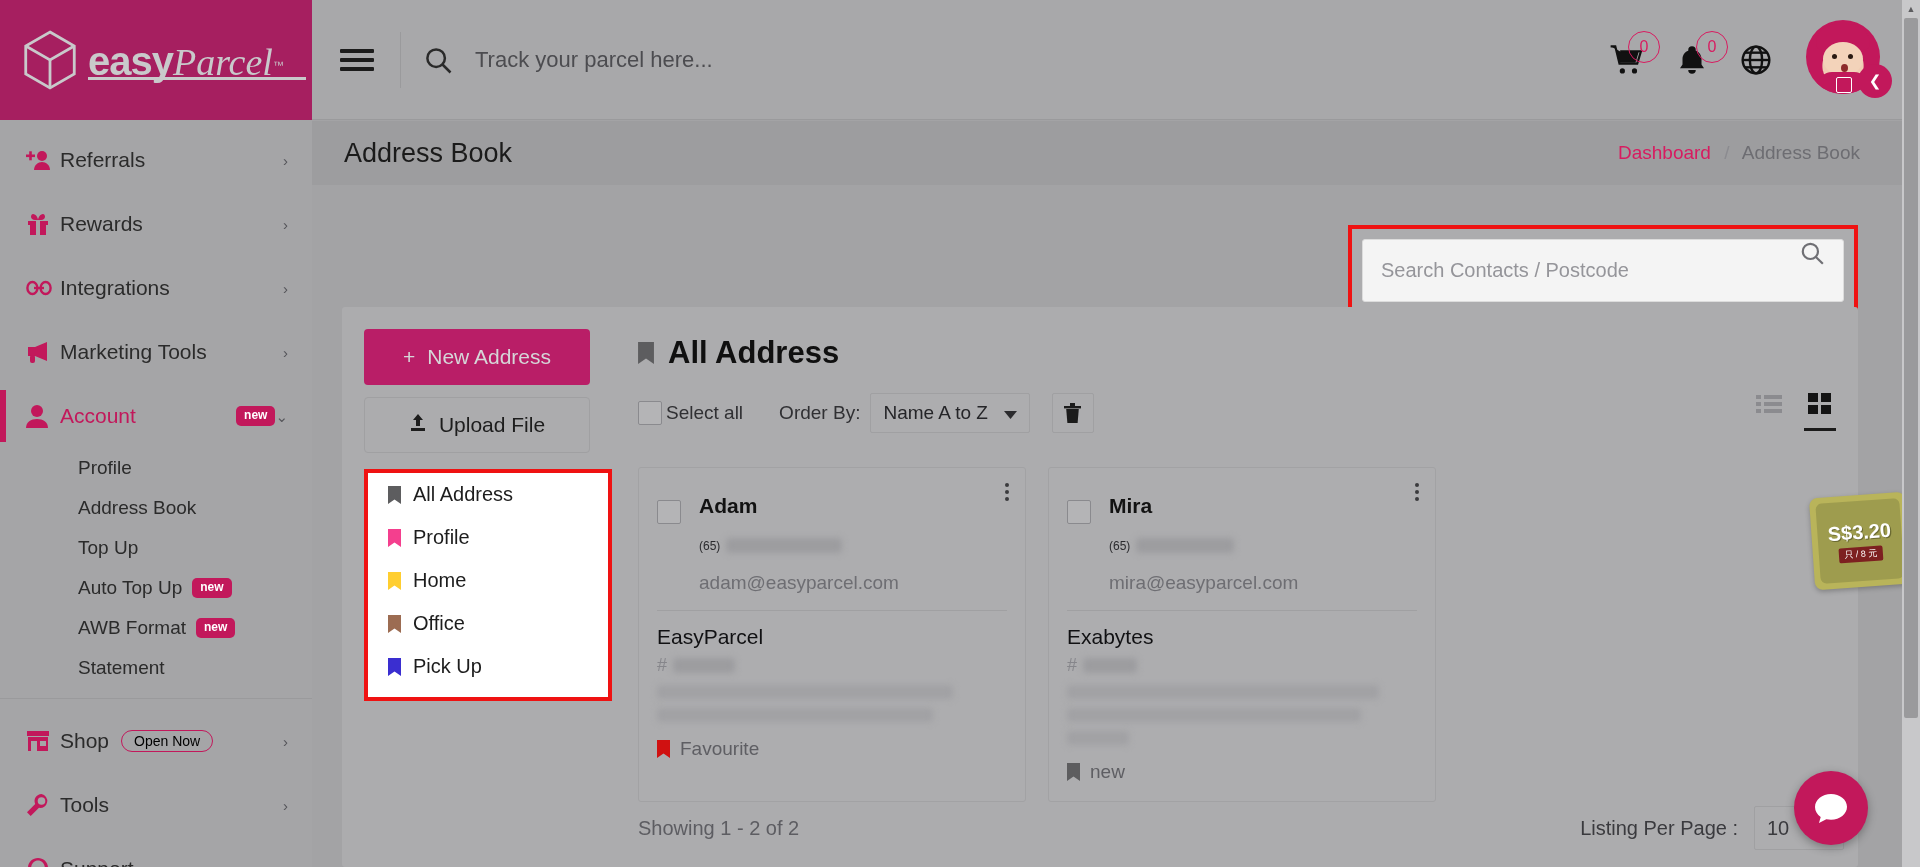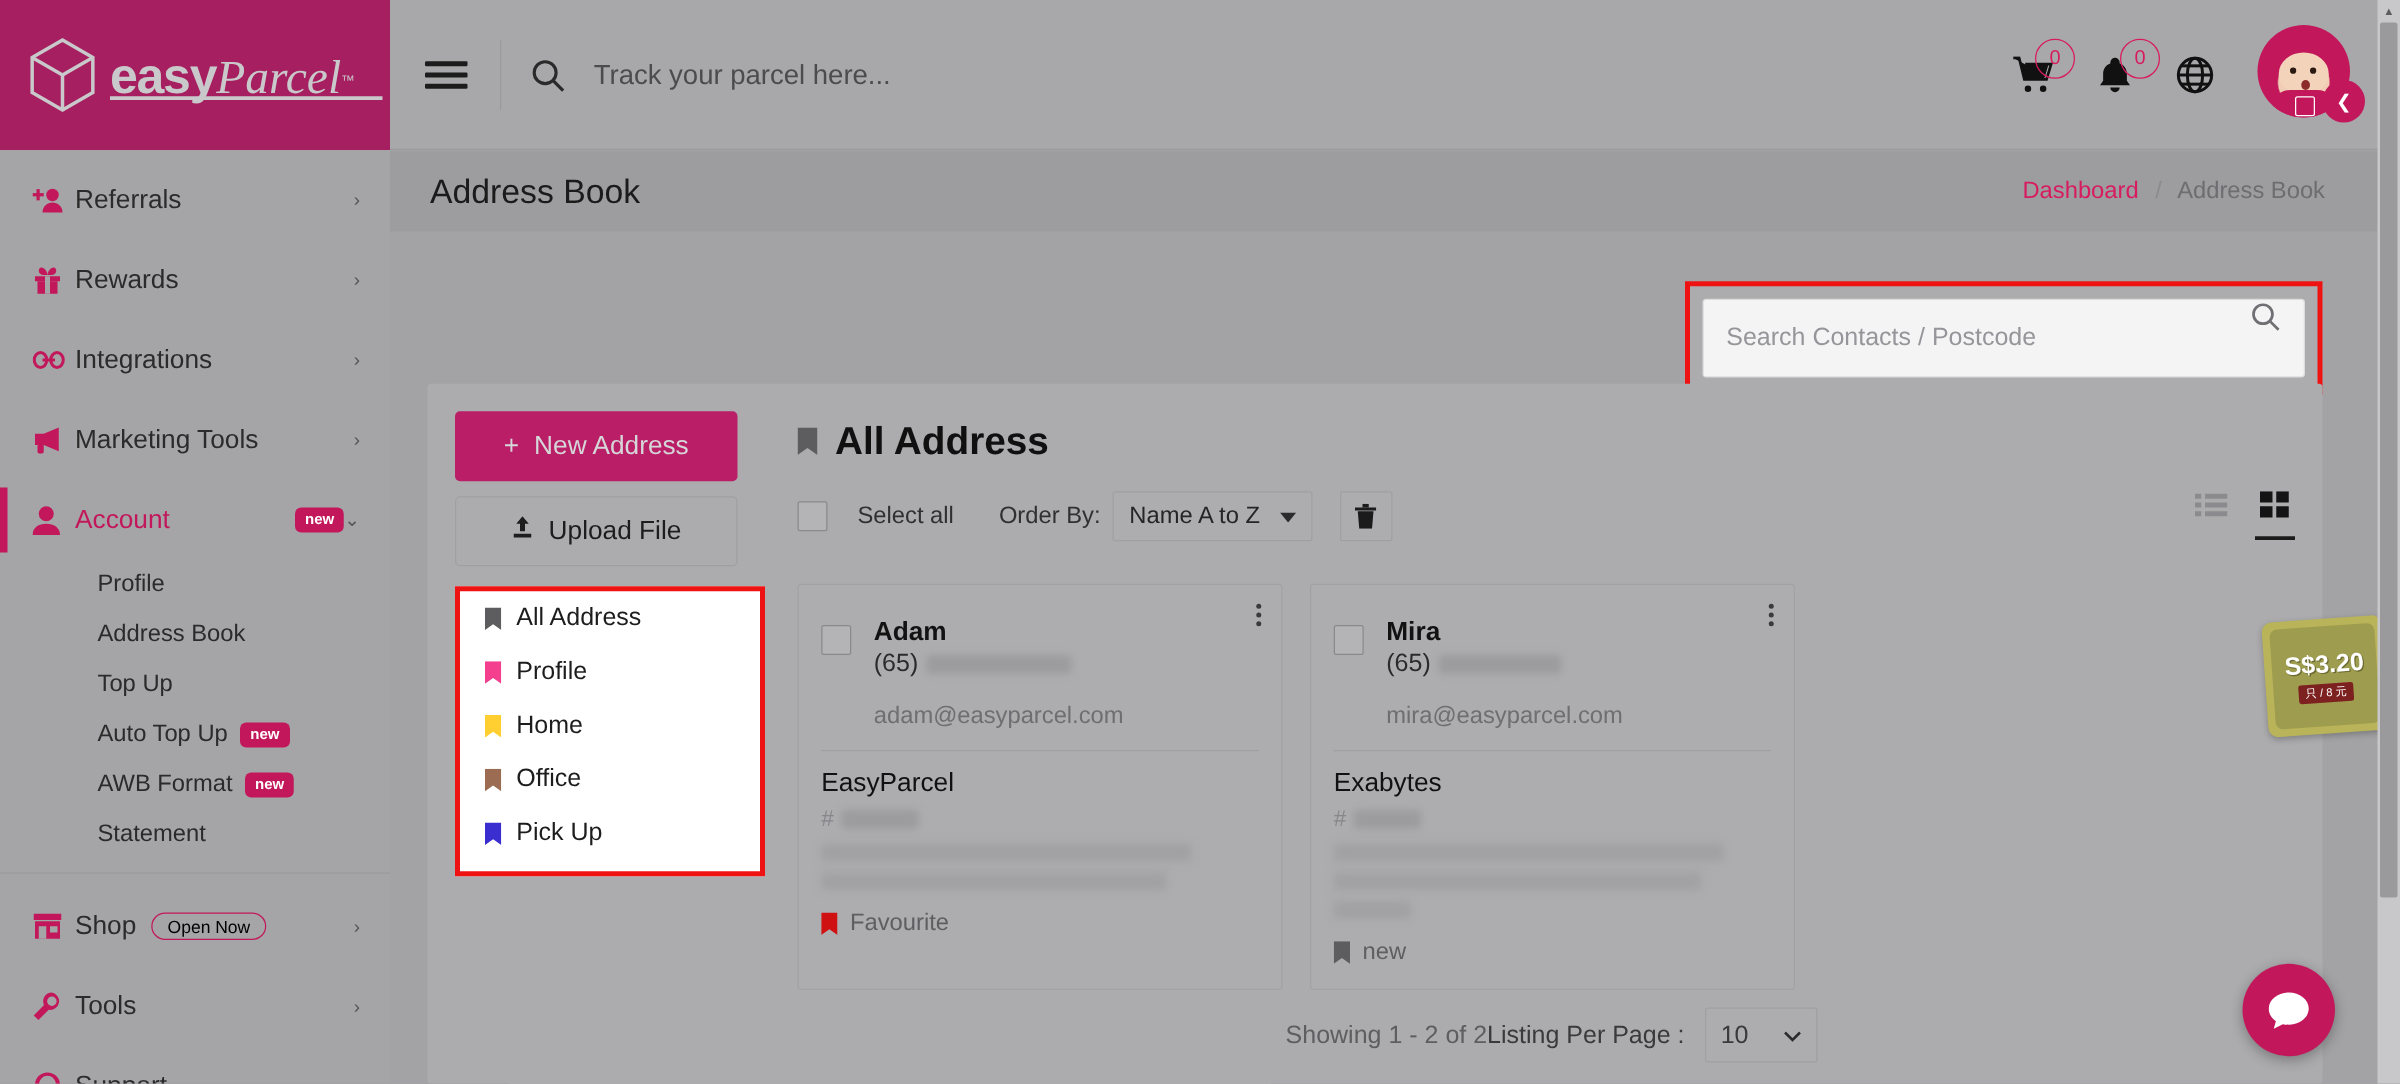--- a/index.html
+++ b/index.html
@@ -183,21 +183,21 @@
   .all-addr { display:flex; align-items:center; gap:14px; }
   .all-addr .t { font-size:31px; font-weight:bold; color:#101010; }
 
   .toolbar {
     display:flex; align-items:center; margin-top:22px; gap:0;
   }
   .chk {
     width:24px; height:24px; border:1.5px solid #8a8a8e; background:#b4b4b6;
     border-radius:2px; cursor:pointer;
   }
-  .toolbar .selall { font-size:19px; color:#303033; margin-left:24px; }
+  .toolbar .selall { font-size:19px; color:#303033; margin-left:4px; }
   .toolbar .orderby { font-size:19px; color:#303033; margin-left:36px; }
   .select-box {
     margin-left:10px; height:40px; border:1px solid #a0a0a2; background:#adadaf;
     display:flex; align-items:center; gap:16px; padding:0 12px; font-size:19px;
     color:#252528; cursor:pointer; border-radius:2px;
   }
   .trash-btn {
     margin-left:22px; width:42px; height:40px; border:1px solid #a0a0a2;
     background:#adadaf; display:flex; align-items:center; justify-content:center;
     cursor:pointer; border-radius:2px;
@@ -213,32 +213,32 @@
 
   .cards { display:flex; gap:22px; margin-top:34px; }
   .card {
     width:388px; background:#adadaf; border:1px solid #a2a2a4; border-radius:3px;
     padding:14px 18px 18px 18px; position:relative; min-height:272px;
   }
   .kebab { position:absolute; right:16px; top:12px; cursor:pointer; }
   .kebab i { display:block; width:4px; height:4px; background:#3a3a3d; border-radius:50%; margin:3px 0;}
   .card-top { display:flex; gap:18px; padding-top:12px; }
   .card-name { font-size:21px; font-weight:bold; color:#121212; }
-  .card-phone { font-size:20px; color:#2b2b2e; margin-top:2px; display:flex; align-items:center; gap:6px;}
+  .card-phone { font-size:12px; color:#2b2b2e; margin-top:20px; display:flex; align-items:center; gap:6px;}
   .redact { display:inline-block; height:15px; border-radius:3px; background:#9c9c9f; filter:blur(3px); }
   .card-email { font-size:19px; color:#6e6e73; margin-top:19px; }
   .card-div { height:1px; background:#a0a0a2; margin:16px 0 14px 0; }
   .card-company { font-size:21px; color:#111113; }
   .card-hash { font-size:18px; color:#86868b; margin-top:6px; display:flex; align-items:center; gap:6px;}
   .redact-line { height:14px; border-radius:3px; background:#a1a1a4; filter:blur(3.2px); margin-top:9px;}
   .card-tag { display:flex; align-items:center; gap:10px; margin-top:16px; font-size:19px; color:#5e5e63;}
 
   .footer {
     position:absolute; left:26px; right:14px; bottom:0; height:78px;
-    display:flex; align-items:center; justify-content:center;
+    display:flex; align-items:center; justify-content:space-between;
   }
   .showing { font-size:20px; color:#5d5d62; }
   .perpage { display:flex; align-items:center; gap:16px; font-size:20px; color:#3a3a3e;}
   .perpage-select {
     width:90px; height:44px; border:1px solid #a0a0a2; background:#adadaf;
     display:flex; align-items:center; justify-content:space-between;
     padding:0 12px; font-size:20px; cursor:pointer; border-radius:2px;
   }
 
   

